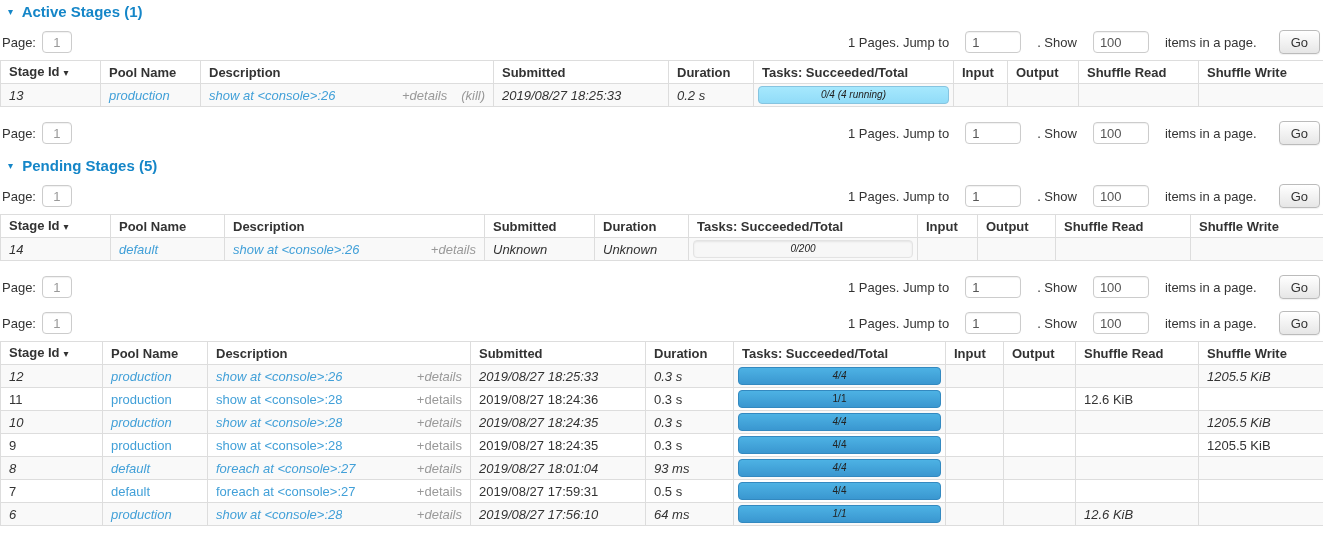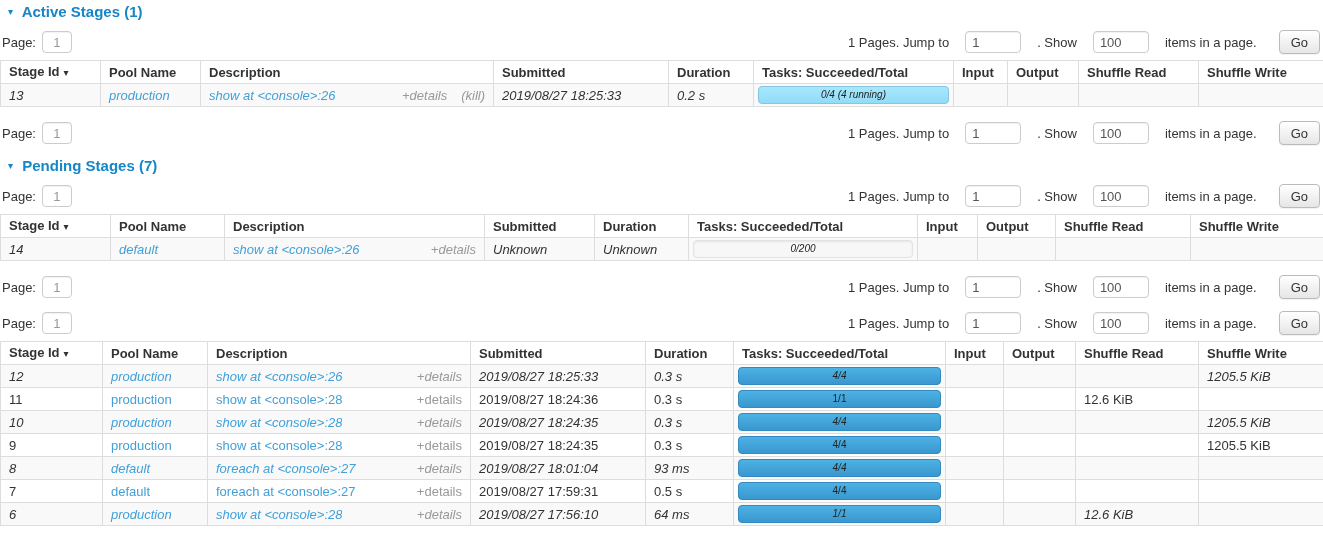--- a/index.html
+++ b/index.html
@@ -177,21 +177,21 @@
       <span>items in a page.</span>
       <button class="go-btn">Go</button>
     </div>
   </div>
 </div>
   </section>
 
   <section class="section">
     <h4 class="section-title">
       <span class="tri">▾</span>
-      <span>Pending Stages (7)</span>
+      <span>Pending Stages (5)</span>
     </h4>
     <div class="pager-slot">
   <div class="pager">
     <div class="pager-left">
       <span class="lbl">Page:</span>
       <input class="pg-input page-input" value="1" style="">
     </div>
     <div class="pager-right">
       <span class="first">1 Pages. Jump to</span>
       <input class="pg-input jump-input" value="1" style="">

